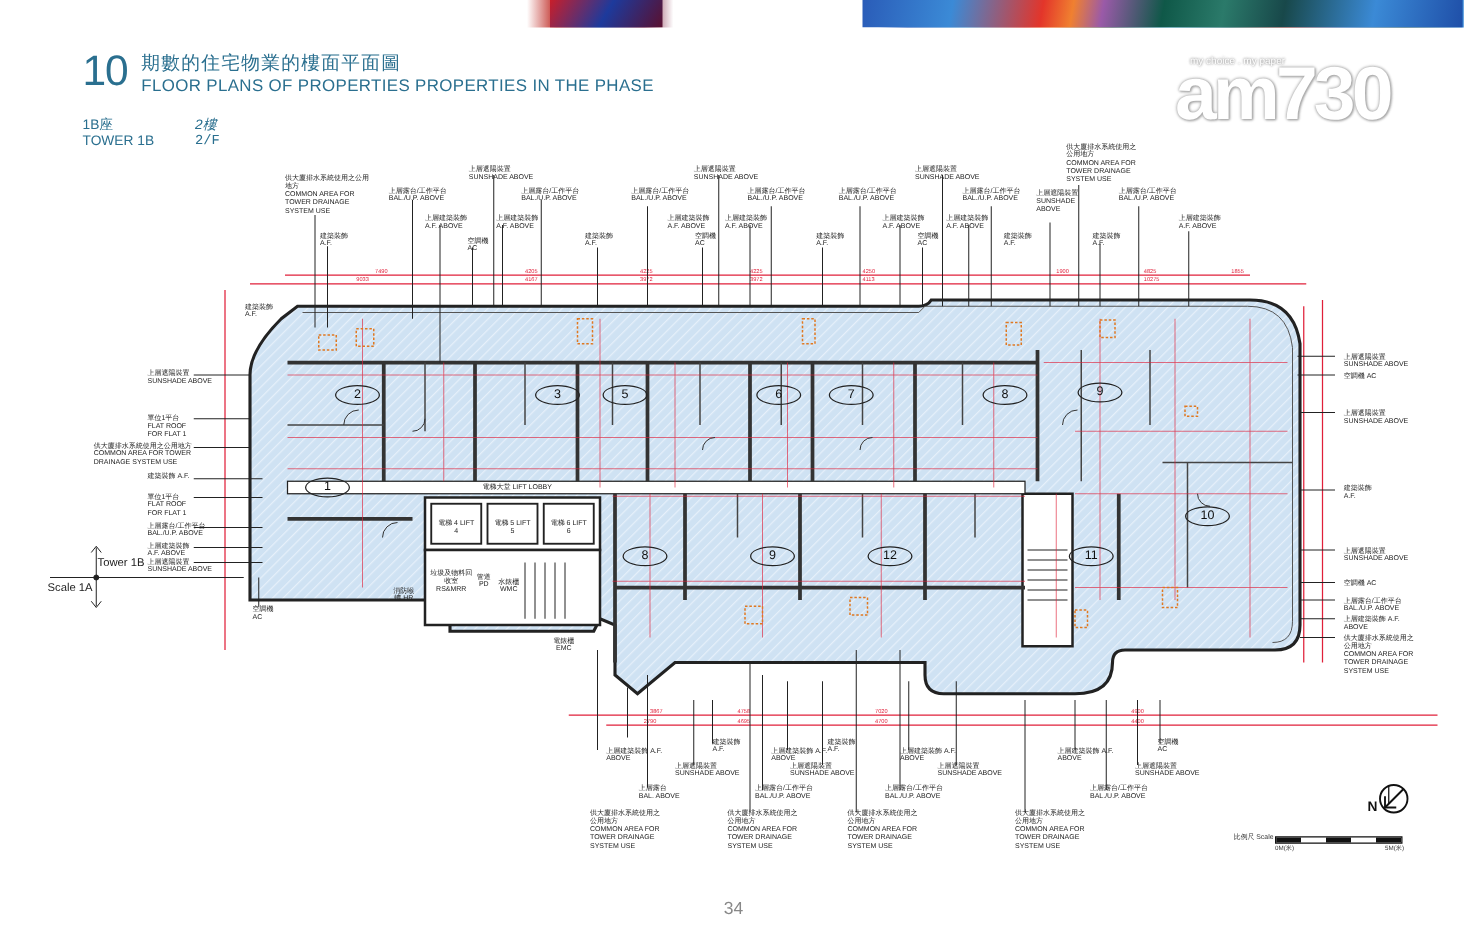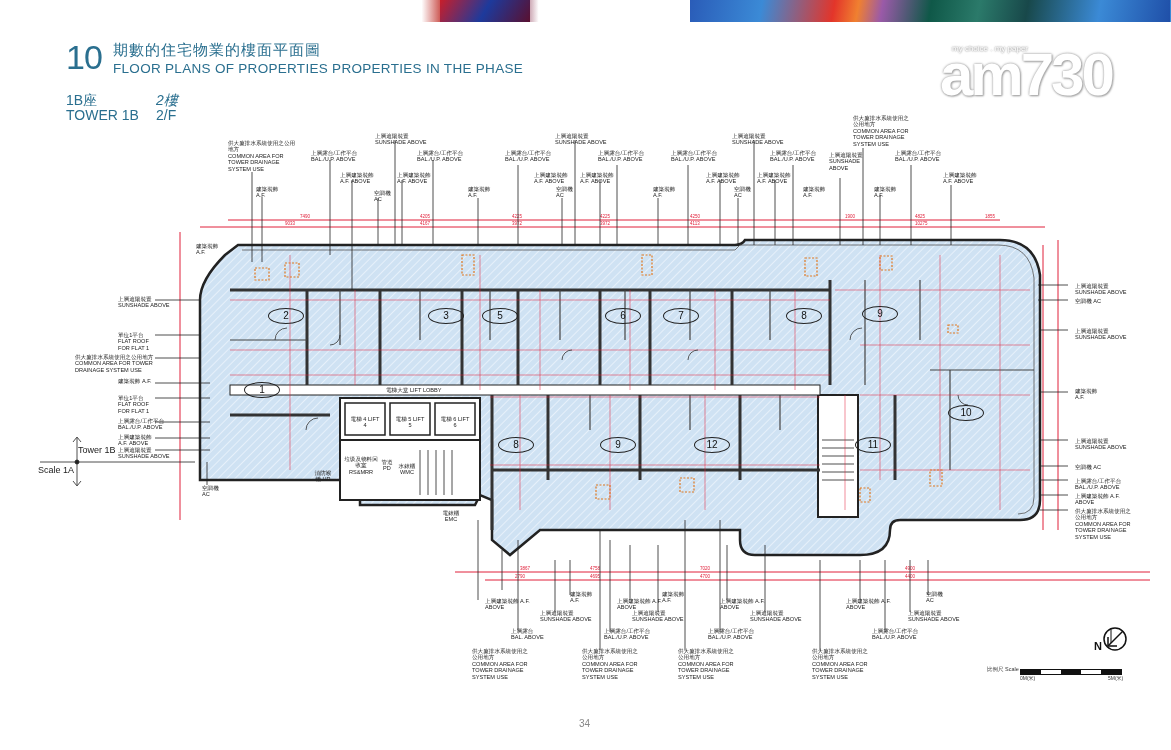--- a/index.html
+++ b/index.html
@@ -3,32 +3,32 @@
 <meta charset="utf-8">
 <style>
   html,body{margin:0;padding:0;background:#fff;}
   body{width:1171px;height:750px;position:relative;overflow:hidden;font-family:"Liberation Sans",sans-serif;}
   .banner{position:absolute;left:0;top:0;width:1171px;height:22px;overflow:hidden;
     background:linear-gradient(90deg,#fff 0,#fff 36%,#c0302a 38%,#1c3fa0 41%,#7a1a3a 44%,#fff 46%,#fff 60%,#2f5cb8 62%,#4aa0d8 66%,#e23a2a 70%,#f07a2a 72%,#1b4a3a 76%,#3aa0c8 80%,#0e5a60 84%,#c0302a 88%,#2a6ac0 92%,#1a4a40 96%,#3a8ad8 100%);}
   .banner .b{position:absolute;top:0;height:22px;}
   .sec-num{position:absolute;left:66px;top:38px;font-size:34px;color:#2a6f8f;font-weight:300;letter-spacing:-1px;}
   .title-zh{position:absolute;left:113px;top:41px;font-size:15px;color:#2a6f8f;letter-spacing:1px;}
   .title-en{position:absolute;left:113px;top:61px;font-size:13.5px;color:#2a6f8f;letter-spacing:0.3px;}
-  .sub{position:absolute;font-size:14px;color:#2a6f8f;}
+  .sub{position:absolute;font-size:11px;color:#2a6f8f;}
   .logo{position:absolute;left:940px;top:36px;width:180px;height:70px;}
   .logo .tag{position:absolute;left:12px;top:8px;font-size:8px;color:#fff;text-shadow:0 0 2px #999,0 0 2px #999;}
   .logo .big{position:absolute;left:0;top:4px;font-size:60px;font-weight:bold;color:#fff;letter-spacing:-3px;
      text-shadow:0 0 2px #aaa,0 0 3px #bbb,1px 1px 2px #999;}
   .plan{position:absolute;left:0;top:0;}
   .lbl{position:absolute;font-size:5.6px;line-height:6.4px;color:#222;white-space:nowrap;}
   .lbl .zh{display:block;}
   .unit{position:absolute;font-size:5.6px;line-height:6.4px;color:#222;text-align:center;white-space:nowrap;}
   .flatnum{position:absolute;width:34px;height:14px;border:1px solid #222;border-radius:50%;font-size:10px;line-height:14px;text-align:center;color:#111;background:transparent;}
   .tower-lbl{position:absolute;font-size:9px;color:#222;}
-  .page-num{position:absolute;left:579px;top:718px;font-size:10px;color:#888;}
+  .page-num{position:absolute;left:579px;top:718px;font-size:14px;color:#888;}
   .scale-lbl{position:absolute;left:987px;top:666px;font-size:5.5px;color:#333;}
   .scale-bar{position:absolute;left:1020px;top:669px;width:100px;height:4px;border:1px solid #111;
      background:repeating-linear-gradient(90deg,#111 0,#111 20px,#fff 20px,#fff 40px);}
   .scale-a{position:absolute;left:1020px;top:675px;font-size:5px;color:#333;}
   .scale-b{position:absolute;left:1108px;top:675px;font-size:5px;color:#333;}
   .north{position:absolute;left:1095px;top:625px;width:34px;height:34px;}
 </style>
 </head>
 <body>
 
@@ -36,21 +36,21 @@
   <div class="b" style="left:440px;width:90px;background:linear-gradient(120deg,#c81e2a,#1d3a9c 50%,#5a1030);"></div>
   <div class="b" style="left:690px;width:480px;background:linear-gradient(100deg,#2a5cb8 0%,#3b8ad6 15%,#e3352a 30%,#f08030 35%,#9a5aa8 40%,#0f5848 50%,#2b7a6a 60%,#18484a 70%,#3b8ad6 85%,#1f4fa8 100%);"></div>
 </div>
 
 <div class="sec-num">10</div>
 <div class="title-zh">期數的住宅物業的樓面平面圖</div>
 <div class="title-en">FLOOR PLANS OF PROPERTIES PROPERTIES IN THE PHASE</div>
 <div class="sub" style="left:66px;top:92px;">1B座</div>
 <div class="sub" style="left:156px;top:92px;font-style:italic;">2樓</div>
 <div class="sub" style="left:66px;top:107px;">TOWER 1B</div>
-<div class="sub" style="left:156px;top:107px;">2/F</div>
+<div class="sub" style="left:156px;top:107px;font-family:Liberation Mono, monospace;">2/F</div>
 
 <div class="logo">
   <div class="big">am730</div>
   <div class="tag">my choice . my paper</div>
 </div>
 
 <svg class="plan" width="1171" height="750" viewBox="0 0 1171 750">
   <defs>
     <pattern id="hatch" width="6" height="6" patternUnits="userSpaceOnUse" patternTransform="rotate(45)">
       <rect width="6" height="6" fill="#cfe2f3"></rect>

